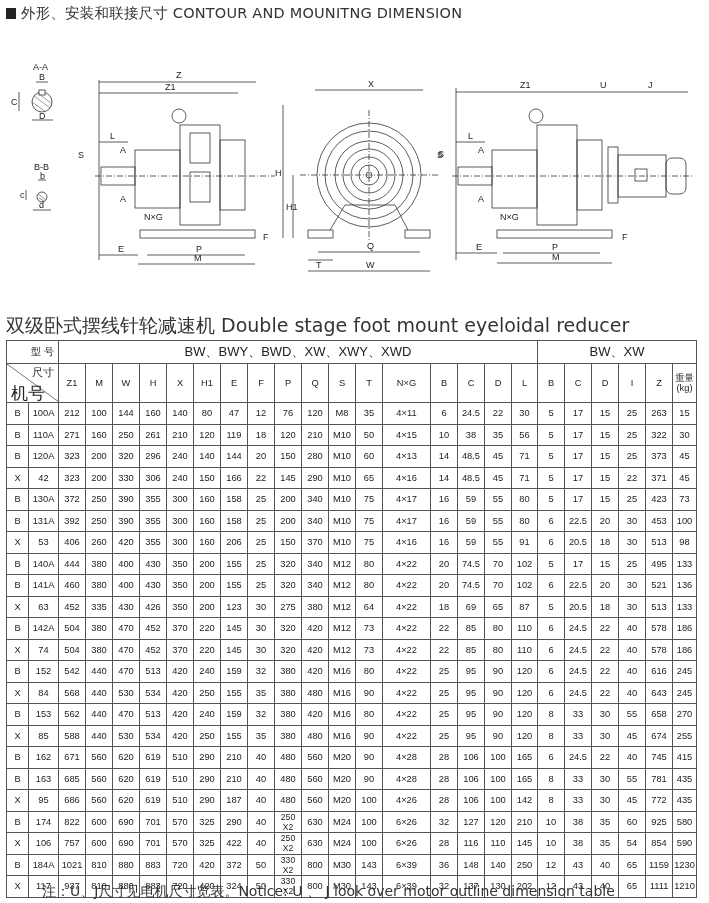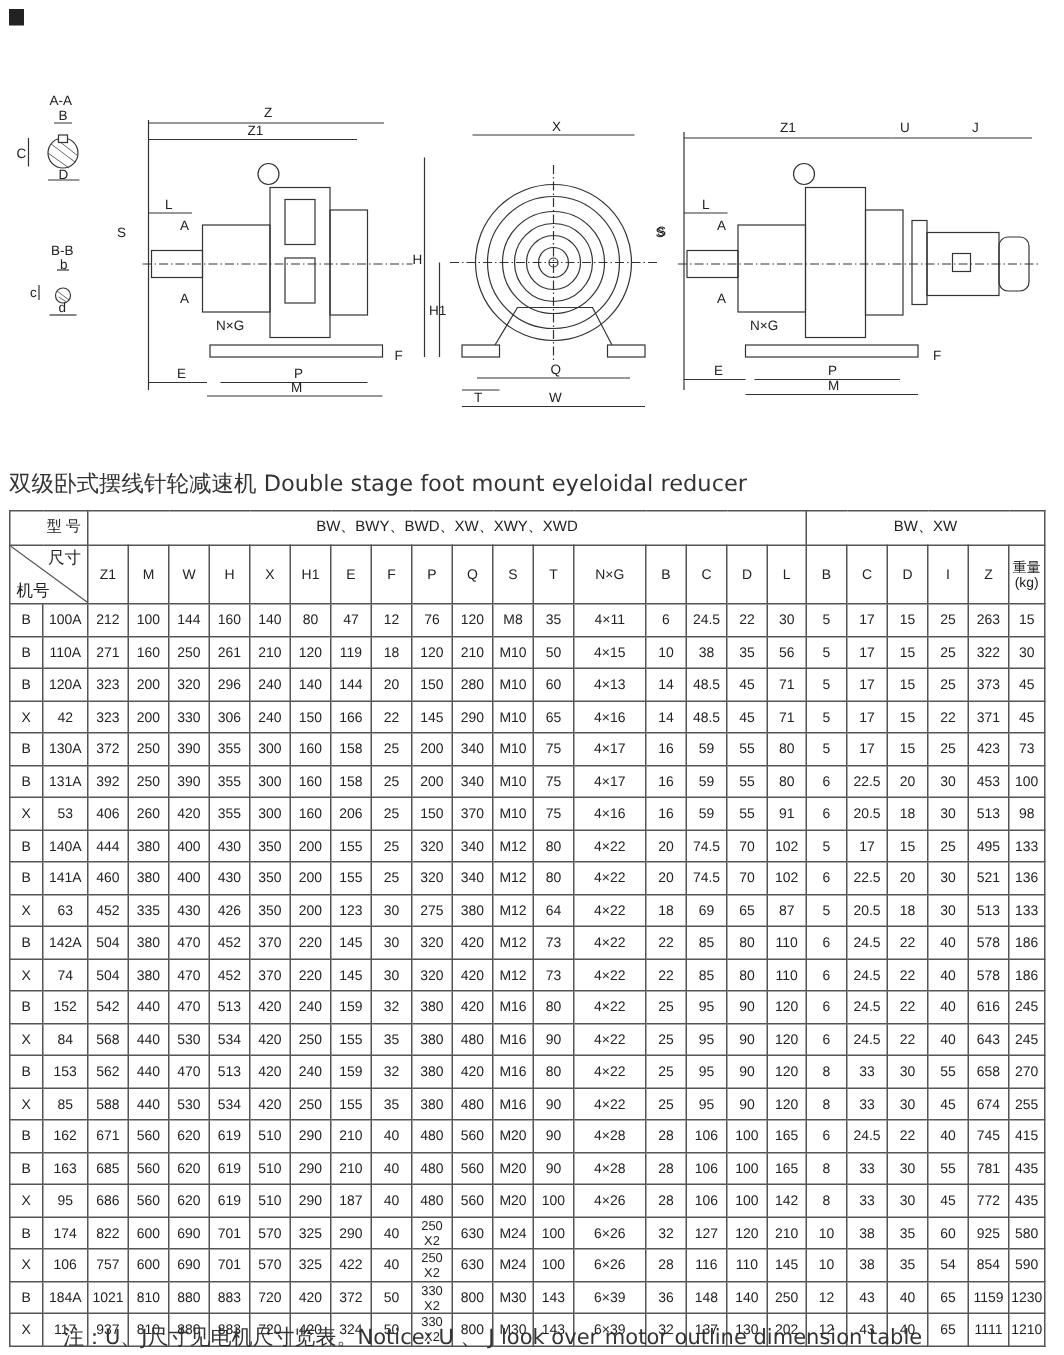--- a/index.html
+++ b/index.html
@@ -1,35 +1,35 @@
 <!DOCTYPE html>
 <html><head>
 <meta charset="utf-8">
 <style>
   html,body{margin:0;padding:0;background:#fff;}
   body{width:709px;height:903px;position:relative;overflow:hidden;font-family:"DejaVu Sans","Liberation Sans",sans-serif;color:#222;}
   .sec-title{position:absolute;left:6px;top:4px;font-size:14.5px;letter-spacing:0.2px;color:#333;white-space:nowrap;}
   .sec-title .sq{display:inline-block;width:10px;height:11px;background:#222;margin-right:5px;vertical-align:-1px;}
   #drawings{position:absolute;left:0;top:30px;width:615px;height:280px;}
-  .tbl-title{position:absolute;left:6px;top:313px;font-size:15px;color:#333;white-space:nowrap;}
+  .tbl-title{position:absolute;left:6px;top:313px;font-size:19px;color:#333;white-space:nowrap;}
   table.spec{position:absolute;left:6px;top:340px;border-collapse:collapse;font-family:"Liberation Sans","DejaVu Sans",sans-serif;font-size:9.3px;color:#222;table-layout:fixed;}
   table.spec td{border:1px solid #555;text-align:center;padding:0;height:20.5px;line-height:10px;white-space:nowrap;overflow:hidden;}
-  table.spec tr.h1 td{height:22px;font-size:10px;}
+  table.spec tr.h1 td{height:22px;font-size:13px;}
   table.spec tr.h2 td{height:38px;margin-top:20px;}
   .diag{position:relative;}
   .diag .tr{position:absolute;right:4px;top:3px;font-size:11px;}
-  .diag .bl{position:absolute;left:4px;bottom:3px;font-size:11px;}
+  .diag .bl{position:absolute;left:4px;bottom:3px;font-size:17px;}
   .diag svg{position:absolute;left:0;top:0;}
   .two{font-size:8.6px;line-height:9px;}
   .note{position:absolute;left:14px;top:883px;font-size:14px;color:#333;white-space:nowrap;margin-left:28px;}
 </style>
 </head>
 <body>
 
-<div class="sec-title"><span class="sq"></span></div>
+<div class="sec-title"><span class="sq"></span><span>外形、安装和联接尺寸 CONTOUR AND MOUNITNG DIMENSION</span></div>
 
 <div id="drawings">
   <svg width="709" height="280" viewBox="0 0 709 280" font-family="Liberation Sans, sans-serif" font-size="9" fill="none" stroke="#333" stroke-width="0.8">
 
     <g>
       <text x="33" y="40" fill="#222" stroke="none">A-A</text>
       <circle cx="42" cy="72" r="10" stroke="#333"></circle>
       <path d="M34 66 L50 78 M32 72 L46 82 M38 63 L52 74" stroke="#555" stroke-width="0.6"></path>
       <rect x="39" y="60" width="6" height="5" fill="#fff"></rect>
       <line x1="36" y1="52" x2="48" y2="52"></line>

